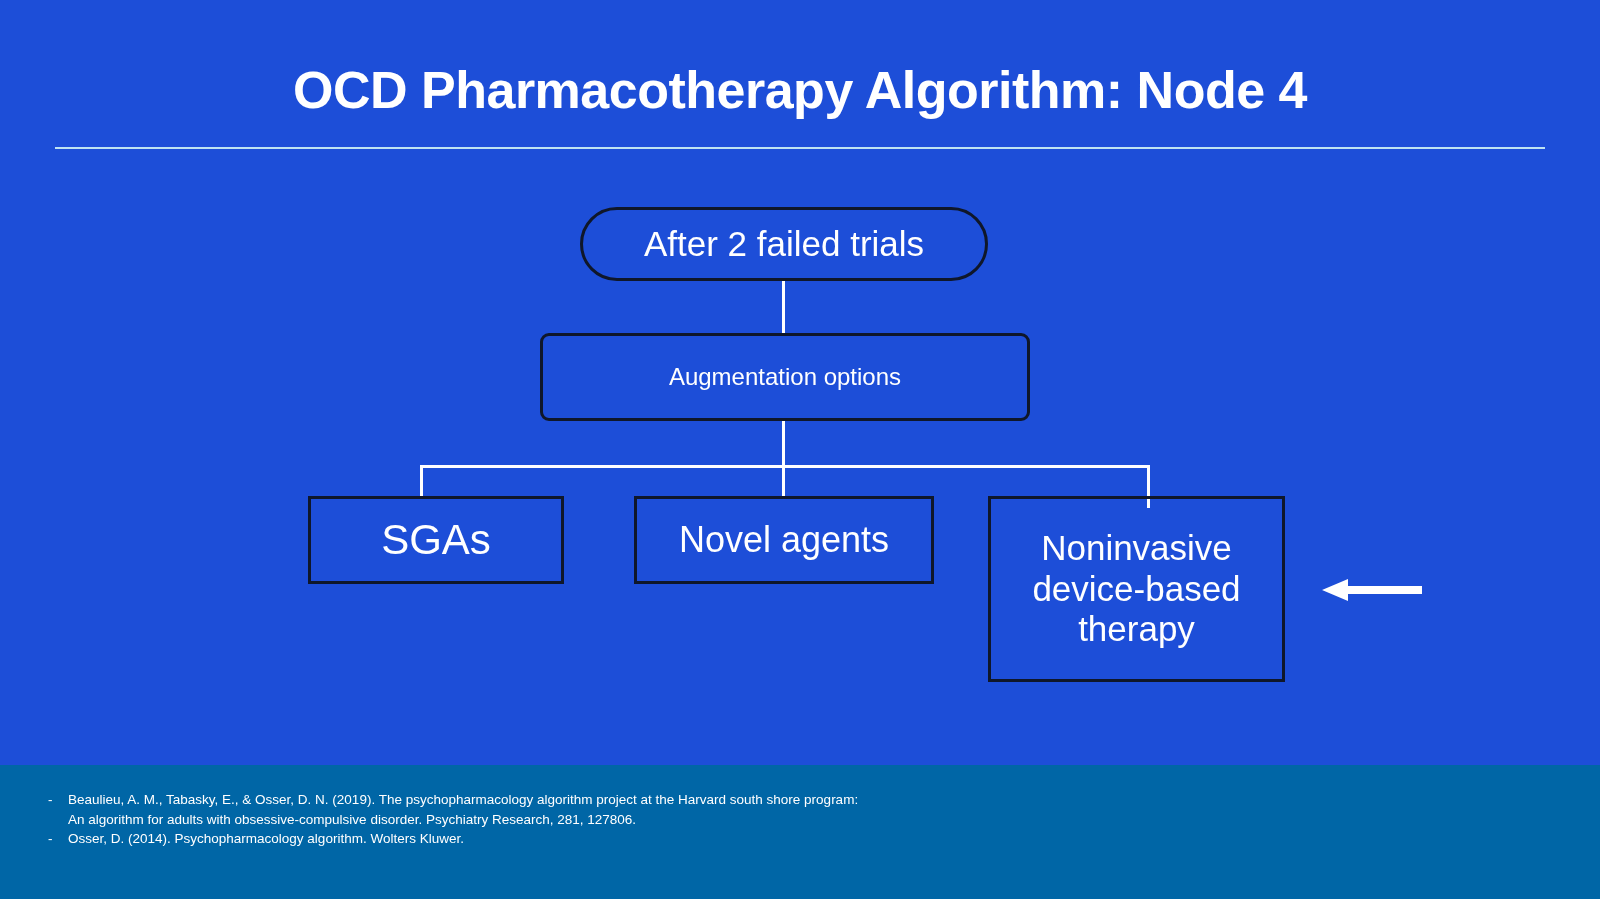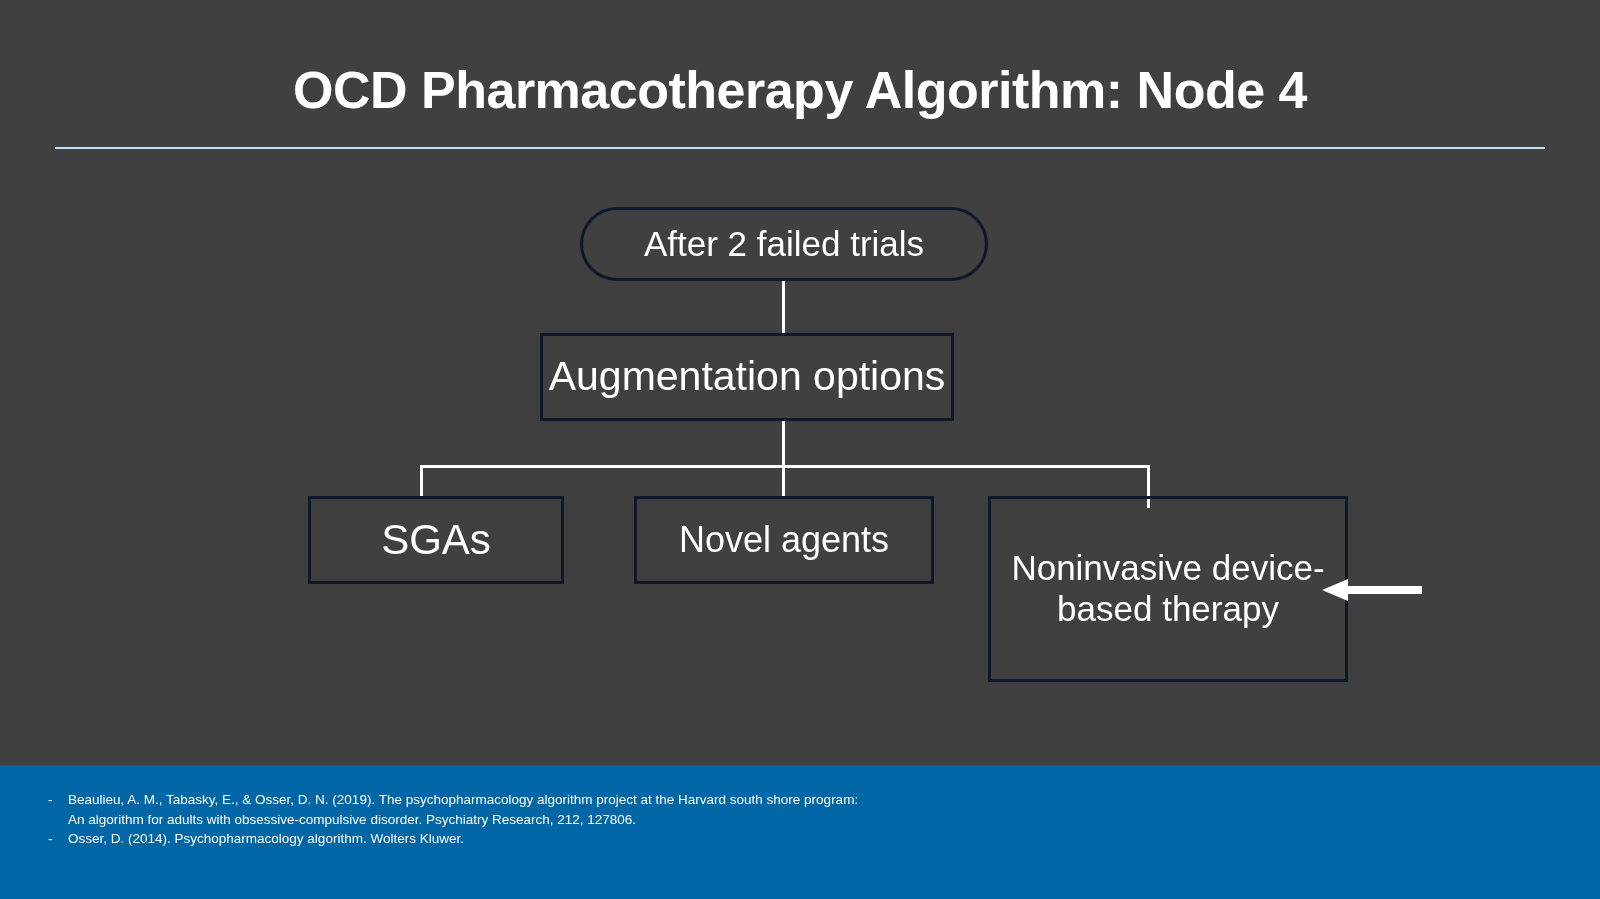--- a/index.html
+++ b/index.html
@@ -8,21 +8,21 @@
     padding: 0;
     background: #ffffff;
   }
   body {
     font-family: "Liberation Sans", sans-serif;
   }
   .slide {
     position: relative;
     width: 1600px;
     height: 899px;
-    background: #404040;
+    background: #1d4ed8;
     overflow: hidden;
   }
 
   
   .slide-title {
     position: absolute;
     left: 0;
     top: 62px;
     width: 1600px;
     text-align: center;
@@ -69,23 +69,24 @@
     top: 207px;
     width: 408px;
     height: 74px;
     border-radius: 37px;
     font-size: 35px;
   }
 
   .node-aug {
     left: 540px;
     top: 333px;
-    width: 414px;
+    width: 490px;
     height: 88px;
-    font-size: 41px;
+    font-size: 24px;
+    border-radius: 9px;
   }
 
   .node-sgas {
     left: 272px;
     top: 496px;
     width: 256px;
     height: 88px;
     font-size: 42px;
     margin-left: 36px;
   }
@@ -94,21 +95,21 @@
     left: 634px;
     top: 496px;
     width: 300px;
     height: 88px;
     font-size: 36px;
   }
 
   .node-device {
     left: 988px;
     top: 496px;
-    width: 360px;
+    width: 297px;
     height: 186px;
     font-size: 35px;
     padding: 0 14px;
   }
 
   
   .conn {
     position: absolute;
     background: #ffffff;
   }
@@ -192,21 +193,21 @@
 
   </div>
 
   <div class="footer">
 
     <div class="refs">
 
       <div class="ref-row">
         <span class="ref-bullet">-</span>
         <span class="ref-text">
-          <span>Beaulieu, A. M., Tabasky, E., &amp; Osser, D. N. (2019). The psychopharmacology algorithm project at the Harvard south shore program: An algorithm for adults with obsessive-compulsive disorder. </span><span class="ital">Psychiatry Research</span><span>, </span><span class="ital">212</span><span>, 127806.</span>
+          <span>Beaulieu, A. M., Tabasky, E., &amp; Osser, D. N. (2019). The psychopharmacology algorithm project at the Harvard south shore program: An algorithm for adults with obsessive-compulsive disorder. </span><span class="ital">Psychiatry Research</span><span>, </span><span class="ital">281</span><span>, 127806.</span>
         </span>
       </div>
 
       <div class="ref-row">
         <span class="ref-bullet">-</span>
         <span class="ref-text">
           <span>Osser, D. (2014). </span><span class="ital">Psychopharmacology algorithm</span><span>. Wolters Kluwer.</span>
         </span>
       </div>
 

